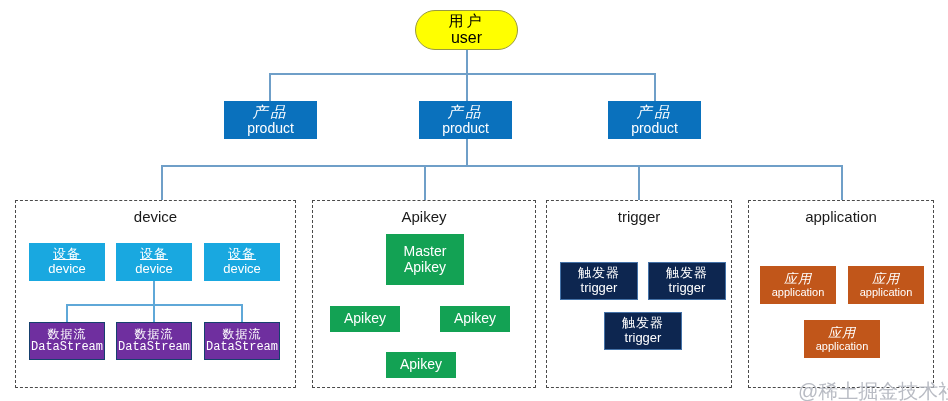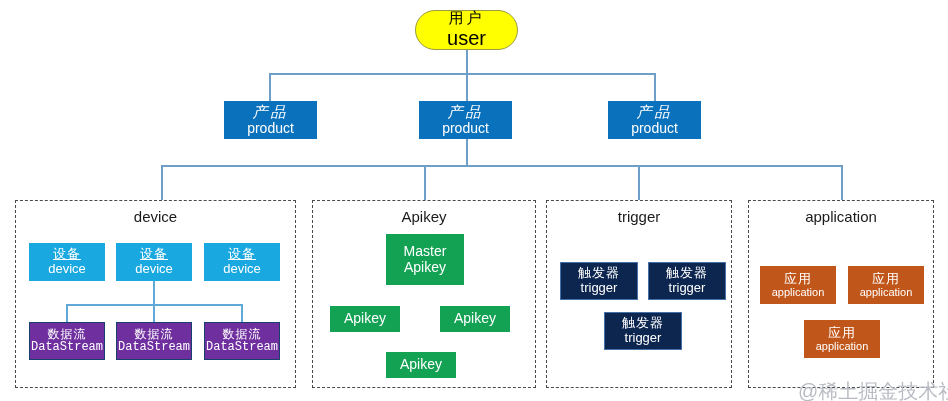--- a/index.html
+++ b/index.html
@@ -26,21 +26,21 @@
   .node .cn{display:block;}
   .node .en{display:block;}
 
   
   .n-user{
     background:#ffff00;
     border:1px solid #9a9a40;
     color:#000000;
   }
   .n-user .cn{font-size:15px;letter-spacing:3px;}
-  .n-user .en{font-size:20px;}
+  .n-user .en{font-size:16px;}
 
   
   .n-product{
     background:#0a71bd;
     color:#ffffff;
   }
   .n-product .cn{font-size:15px;letter-spacing:3px;font-style:italic;}
   .n-product .en{font-size:14px;}
 
   
@@ -74,21 +74,21 @@
     color:#ffffff;
   }
   .n-trigger .cn{font-size:13px;letter-spacing:1px;}
   .n-trigger .en{font-size:13px;}
 
   
   .n-application{
     background:#c1561a;
     color:#ffffff;
   }
-  .n-application .cn{font-size:13px;letter-spacing:1px;}
+  .n-application .cn{font-size:13px;letter-spacing:1px;font-style:italic;}
   .n-application .en{font-size:11px;}
 
   
   .group{
     position:absolute;
     box-sizing:border-box;
     border:1px dashed #4a4a4a;
     background:transparent;
     z-index:1;
   }

